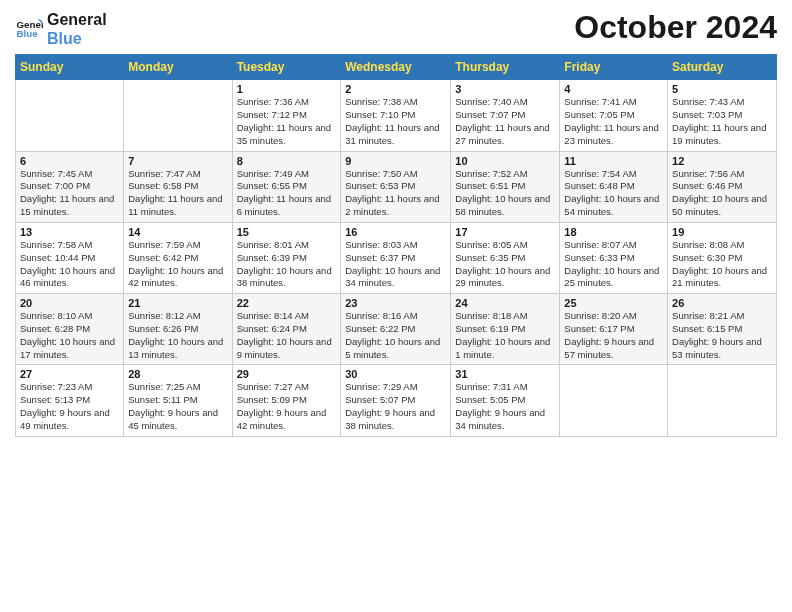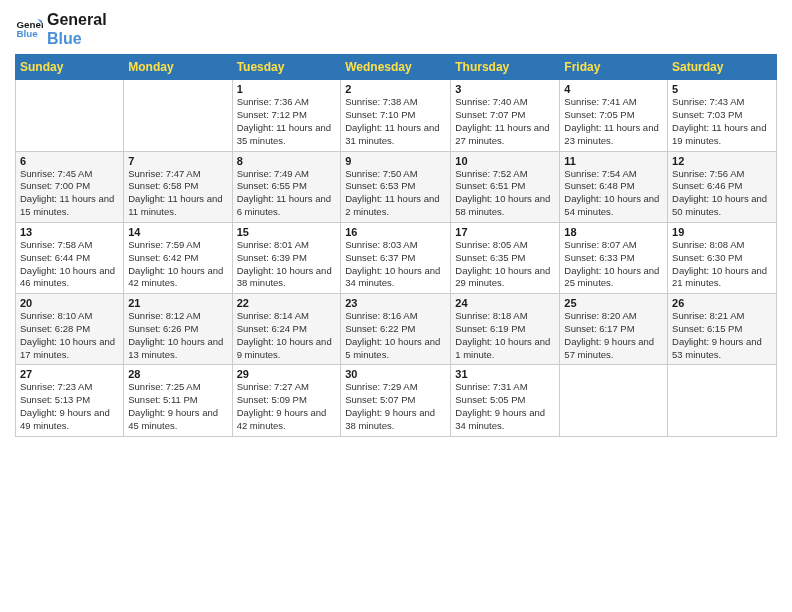--- a/index.html
+++ b/index.html
@@ -93,20 +93,21 @@
         <text x="2" y="18" font-size="14" font-weight="bold" fill="#1a1a1a">General</text>
         <text x="2" y="32" font-size="14" font-weight="bold" fill="#4a90d9">Blue</text>
         <polygon points="32,5 40,15 38,8" fill="#4a90d9"></polygon>
       </svg>
       <div style="display:flex;flex-direction:column;line-height:1.2;">
         <span style="font-size:16px;font-weight:bold;color:#1a1a1a;">General</span>
         <span style="font-size:16px;font-weight:bold;color:#4a90d9;">Blue</span>
       </div>
     </div>
     <div class="title-block">
+      <div class="main-title">October 2024</div>
     </div>
   </div>
 
   <table class="calendar">
     <thead>
       <tr>
       <th>Sunday</th>
           <th>Monday</th>
           <th>Tuesday</th>
           <th>Wednesday</th>
@@ -191,21 +192,21 @@
             <span class="day-number">12</span>
             <div class="day-info">Sunrise: 7:56 AM
 Sunset: 6:46 PM
 Daylight: 10 hours and 50 minutes.</div>
           </td>
         </tr>
         <tr>
           <td>
             <span class="day-number">13</span>
             <div class="day-info">Sunrise: 7:58 AM
-Sunset: 6:44 PM
+Sunset: 10:44 PM
 Daylight: 10 hours and 46 minutes.</div>
           </td>
           <td>
             <span class="day-number">14</span>
             <div class="day-info">Sunrise: 7:59 AM
 Sunset: 6:42 PM
 Daylight: 10 hours and 42 minutes.</div>
           </td>
           <td>
             <span class="day-number">15</span>

